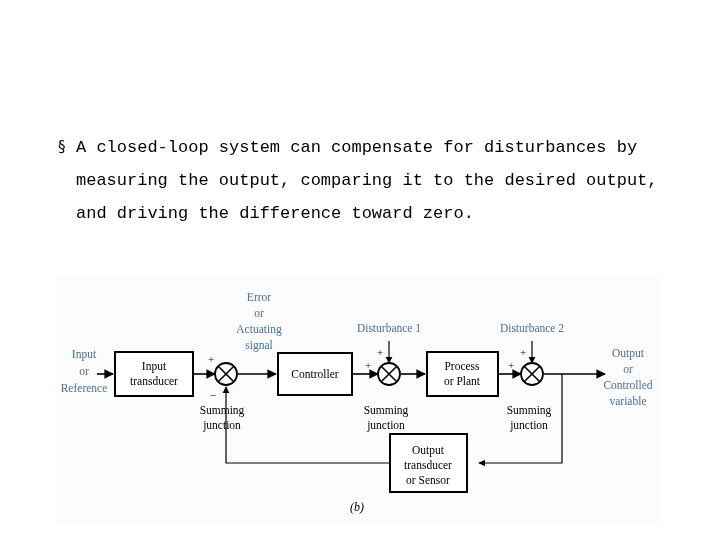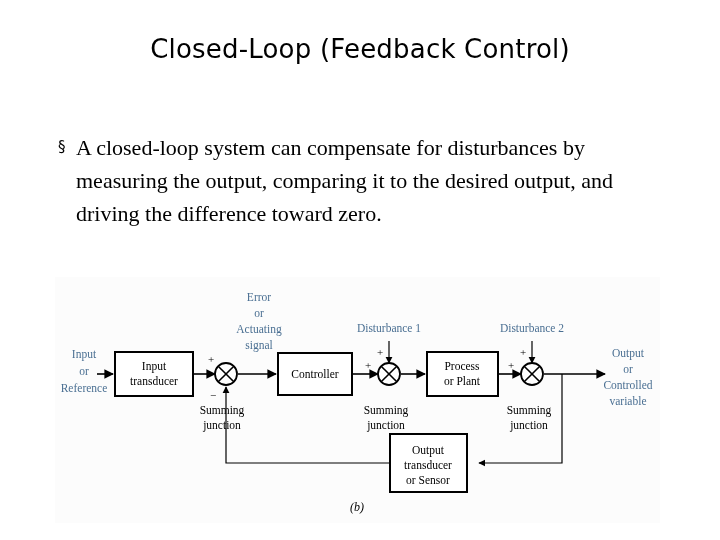--- a/index.html
+++ b/index.html
@@ -42,22 +42,22 @@
   }
   #bullet-marker {
     font-family: "DejaVu Sans", sans-serif;
     font-size: 15px;
     line-height: 33px;
     color: #000000;
     width: 18px;
     flex: 0 0 18px;
   }
   #bullet-text {
-    font-family: Liberation Serif, serif;
-    font-size: 22px;
+    font-family: Liberation Mono, monospace;
+    font-size: 17px;
     line-height: 33px;
     color: #000000;
     flex: 1 1 auto;
   }
 
   
   #diagram-figure {
     position: absolute;
     left: 55px;
     top: 277px;
@@ -118,21 +118,20 @@
   }
   .sum-cross {
     stroke: #000000;
     stroke-width: 1.6;
   }
 </style>
 </head>
 <body>
 
 <div id="slide-title">
-  <div>Closed-Loop (Feedback Control)</div>
 </div>
 
 <div id="bullet-block">
   <span id="bullet-marker">§</span>
   <span id="bullet-text">A closed-loop system can compensate for disturbances by measuring the output, comparing it to the desired output, and driving the difference toward zero.</span>
 </div>
 
 <div id="diagram-figure">
   <svg id="diagram-svg" viewBox="0 0 605 246" xmlns="http://www.w3.org/2000/svg">
 

